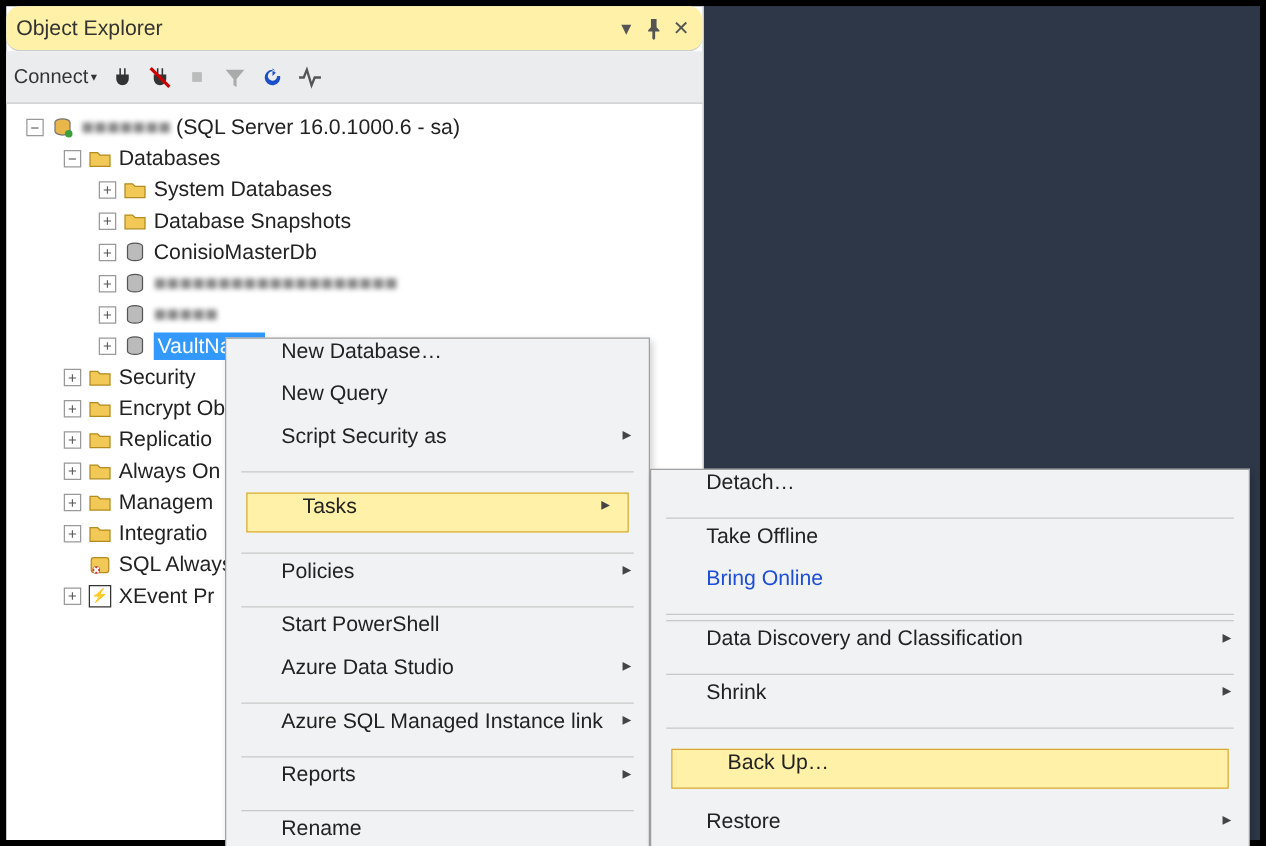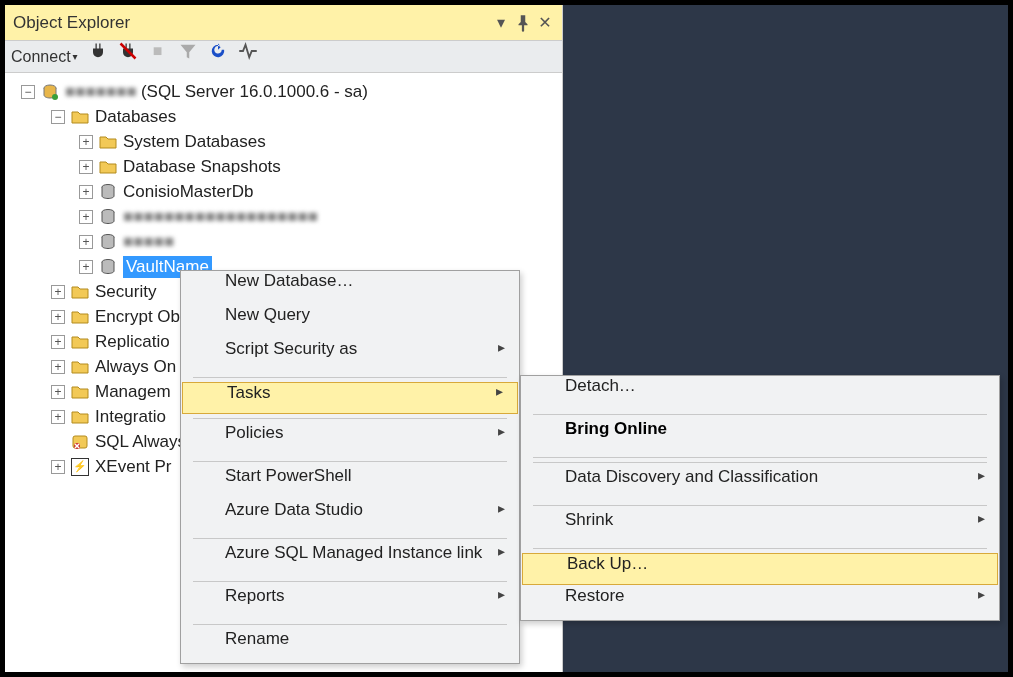--- a/index.html
+++ b/index.html
@@ -1,22 +1,22 @@
 <!DOCTYPE html>
 <html><head>
 <meta charset="utf-8">
 <style>
   * { box-sizing: border-box; font-family: "Segoe UI", Arial, sans-serif; }
   body { margin: 0; background: #fff; }
   .frame { width: 1013px; height: 677px; border: 5px solid #000; position: relative; background: #2d3748; }
   .left-pane { position: absolute; left: 0; top: 0; width: 558px; height: 100%; background: #fff; border-right: 1px solid #ccc; }
-  .title-bar { height: 36px; background: #fff2a8; border-bottom: 1px solid #ccc; display: flex; align-items: center; padding: 0 8px; }
+  .title-bar { height: 36px; background: #fff2a8; border-bottom: 1px solid #ccc; display: flex; align-items: center; padding: 0 8px; border-radius: 11px; }
   .title-bar .title { flex: 1; font-size: 17px; color: #333; }
   .title-bar .btn { width: 18px; height: 18px; margin-left: 4px; display: flex; align-items: center; justify-content: center; color: #555; }
-  .toolbar { height: 32px; background: #eaecee; border-bottom: 1px solid #ccc; display: flex; padding: 0 6px; gap: 10px; }
+  .toolbar { height: 42px; background: #eaecee; border-bottom: 1px solid #ccc; display: flex; align-items: center; padding: 0 6px; gap: 10px; }
   .toolbar .connect { font-size: 16px; color: #333; display: flex; align-items: center; }
   .toolbar .connect .caret { margin-left: 2px; font-size: 10px; }
   .toolbar .ticon { display: flex; align-items: center; justify-content: center; width: 20px; height: 20px; color: #555; }
   .tree { padding: 6px 4px; font-size: 17px; color: #222; position: relative; }
   .row { display: flex; align-items: center; height: 25px; white-space: nowrap; }
   .ind0 { padding-left: 12px; }
   .ind1 { padding-left: 42px; }
   .ind2 { padding-left: 70px; }
   .exp { width: 14px; height: 14px; border: 1px solid #999; display: inline-flex; align-items: center; justify-content: center; font-size: 12px; line-height: 1; color: #555; margin-right: 6px; background: #fff; }
   .exp-none { width: 14px; height: 14px; margin-right: 6px; display: inline-block; }
@@ -24,24 +24,24 @@
   .folder-icon svg, .db-icon svg, .server-icon svg { width: 100%; height: 100%; }
   .selected-label { background: #3399ff; color: #fff; padding: 1px 3px; }
   .blur { filter: blur(2px); color: #888; }
   .xevent-icon { width: 18px; height: 18px; border: 1px solid #333; margin-right: 6px; display: inline-flex; align-items: center; justify-content: center; font-size: 11px; color: #333; }
   .sqlagent-icon { width: 18px; height: 18px; margin-right: 6px; display: inline-flex; align-items: center; justify-content: center; }
 
   
   .menu1 { position: absolute; left: 175px; top: 265px; width: 340px; background: #f1f2f3; border: 1px solid #a0a0a0; box-shadow: 2px 3px 6px rgba(0,0,0,.2); z-index: 5; }
   .menu2 { position: absolute; left: 515px; top: 370px; width: 480px; background: #f1f2f3; border: 1px solid #a0a0a0; box-shadow: 2px 3px 6px rgba(0,0,0,.2); z-index: 6; }
   .mrow { display: flex; align-items: flex-start; height: 34px; padding: 0 14px 0 44px; font-size: 17px; color: #222; position: relative; }
-  .mrow.disabled { color: #000000; font-weight: bold; }
+  .mrow.disabled { color: #1d4ed8; }
   .mrow .arrow { margin-left: auto; font-size: 14px; color: #444; }
   .msep { height: 1px; background: #c8c8c8; margin: 4px 12px; }
-  .highlight { background: #fff2a8; border: 1px solid #d8a93a; margin: 1px; height: 32px; }
+  .highlight { background: #fff2a8; border: 1px solid #d8a93a; margin: 16px; height: 32px; }
   .menu1 .highlight { border-width: 1px; }
   .menu2 .highlight { border-width: 1px; }
 
   .right-dark { position: absolute; left: 558px; top: 0; right: 0; height: 100%; background: #2d3748; }
 
   svg { pointer-events: none; }
 </style>
 </head>
 <body>
 
@@ -299,20 +299,23 @@
     <div class="mrow">
         <span>Rename</span>
       </div>
   </div>
 
   <div class="menu2">
     <div class="mrow">
         <span>Detach…</span>
       </div>
     <div class="msep"></div>
+    <div class="mrow">
+        <span>Take Offline</span>
+      </div>
     <div class="mrow disabled">
         <span>Bring Online</span>
       </div>
     <div class="msep"></div>
     <div class="msep"></div>
     <div class="mrow">
         <span>Data Discovery and Classification</span>
         <span class="arrow">▸</span>
       </div>
     <div class="msep"></div>

